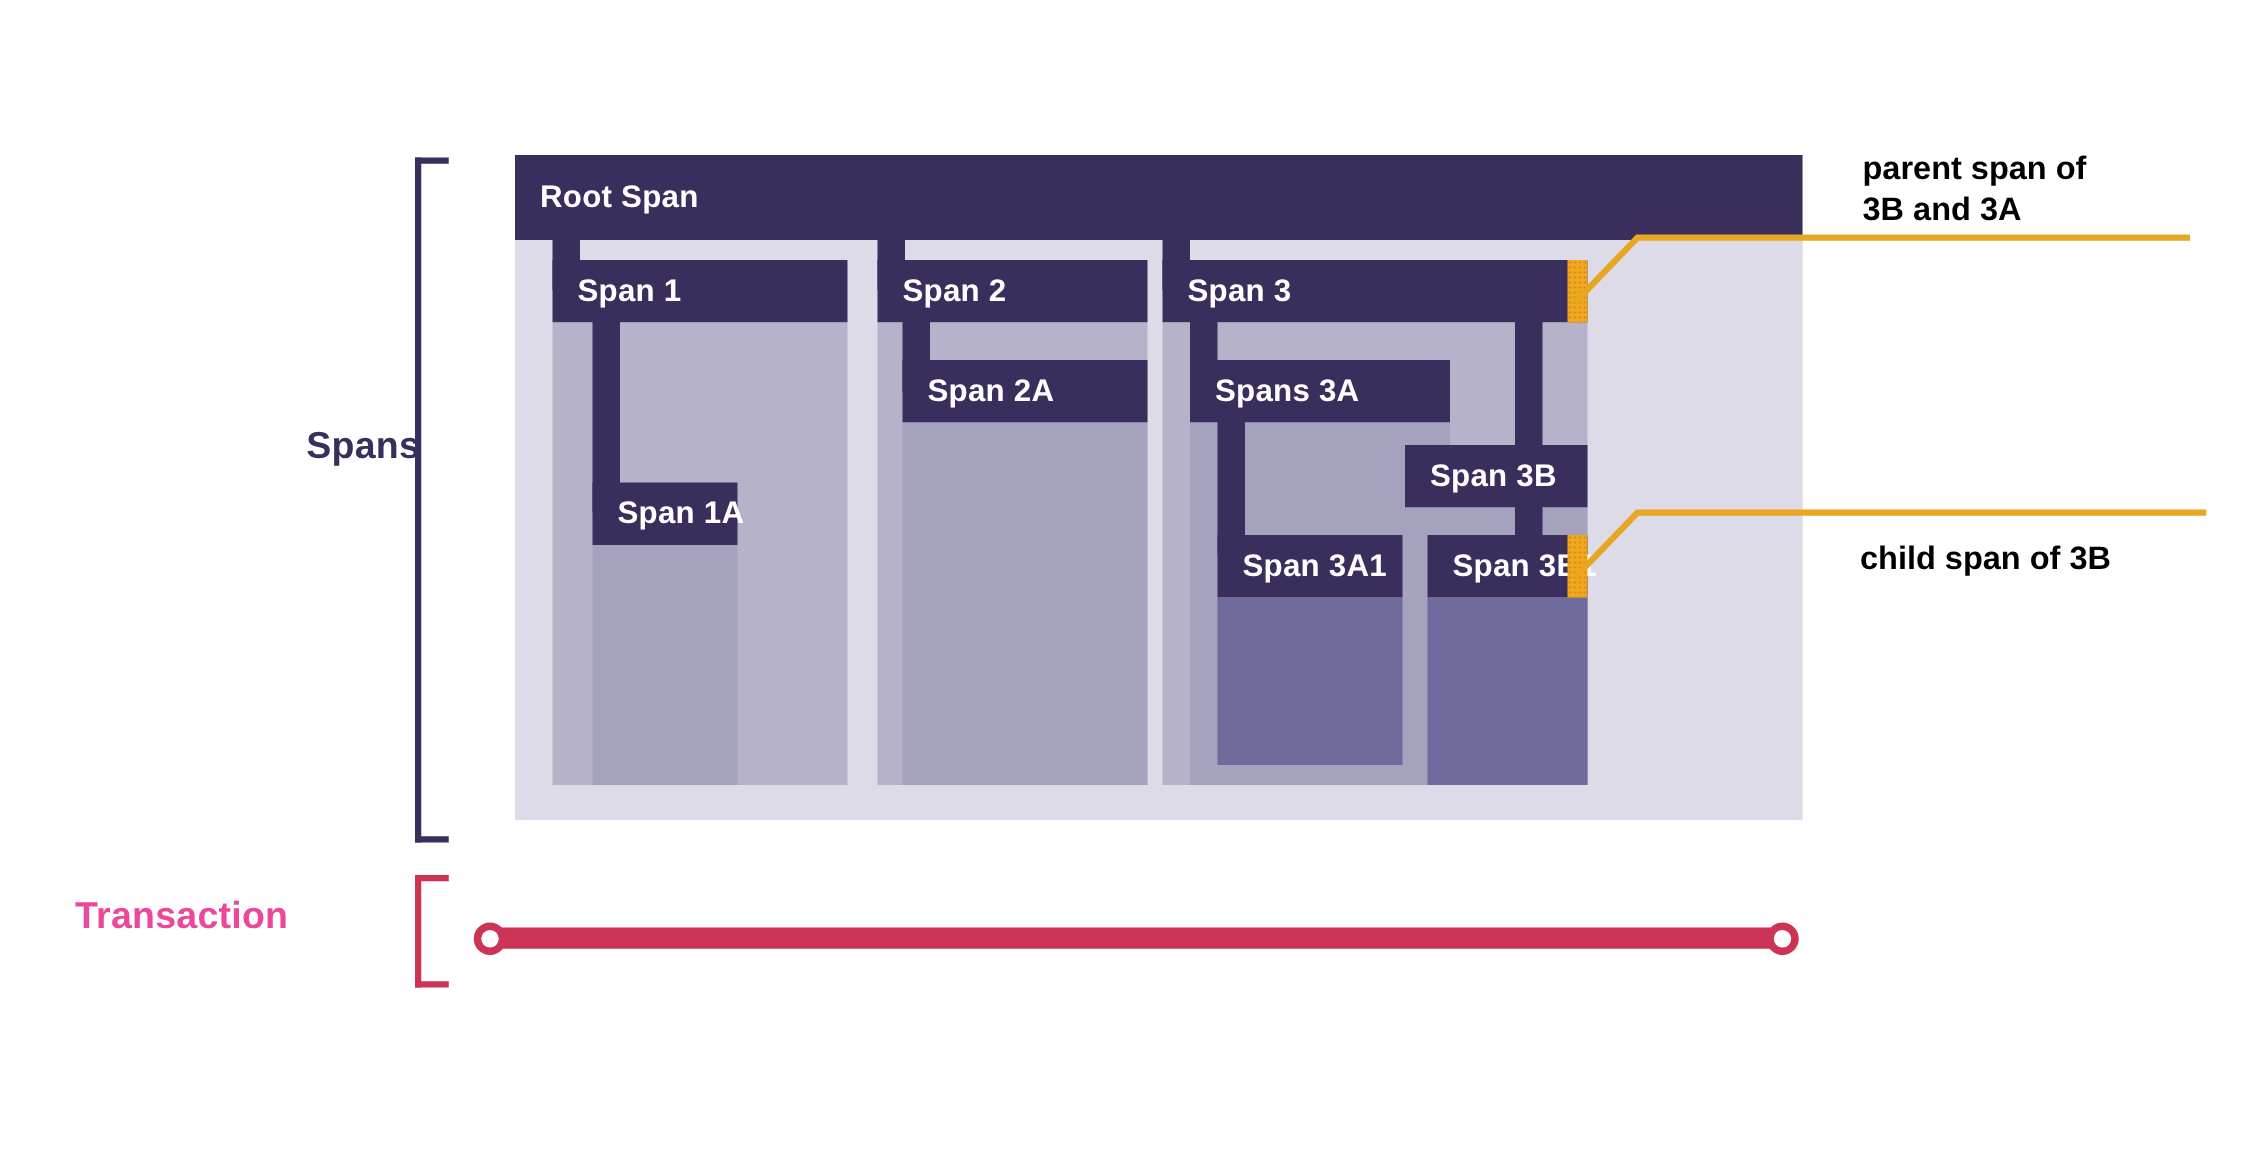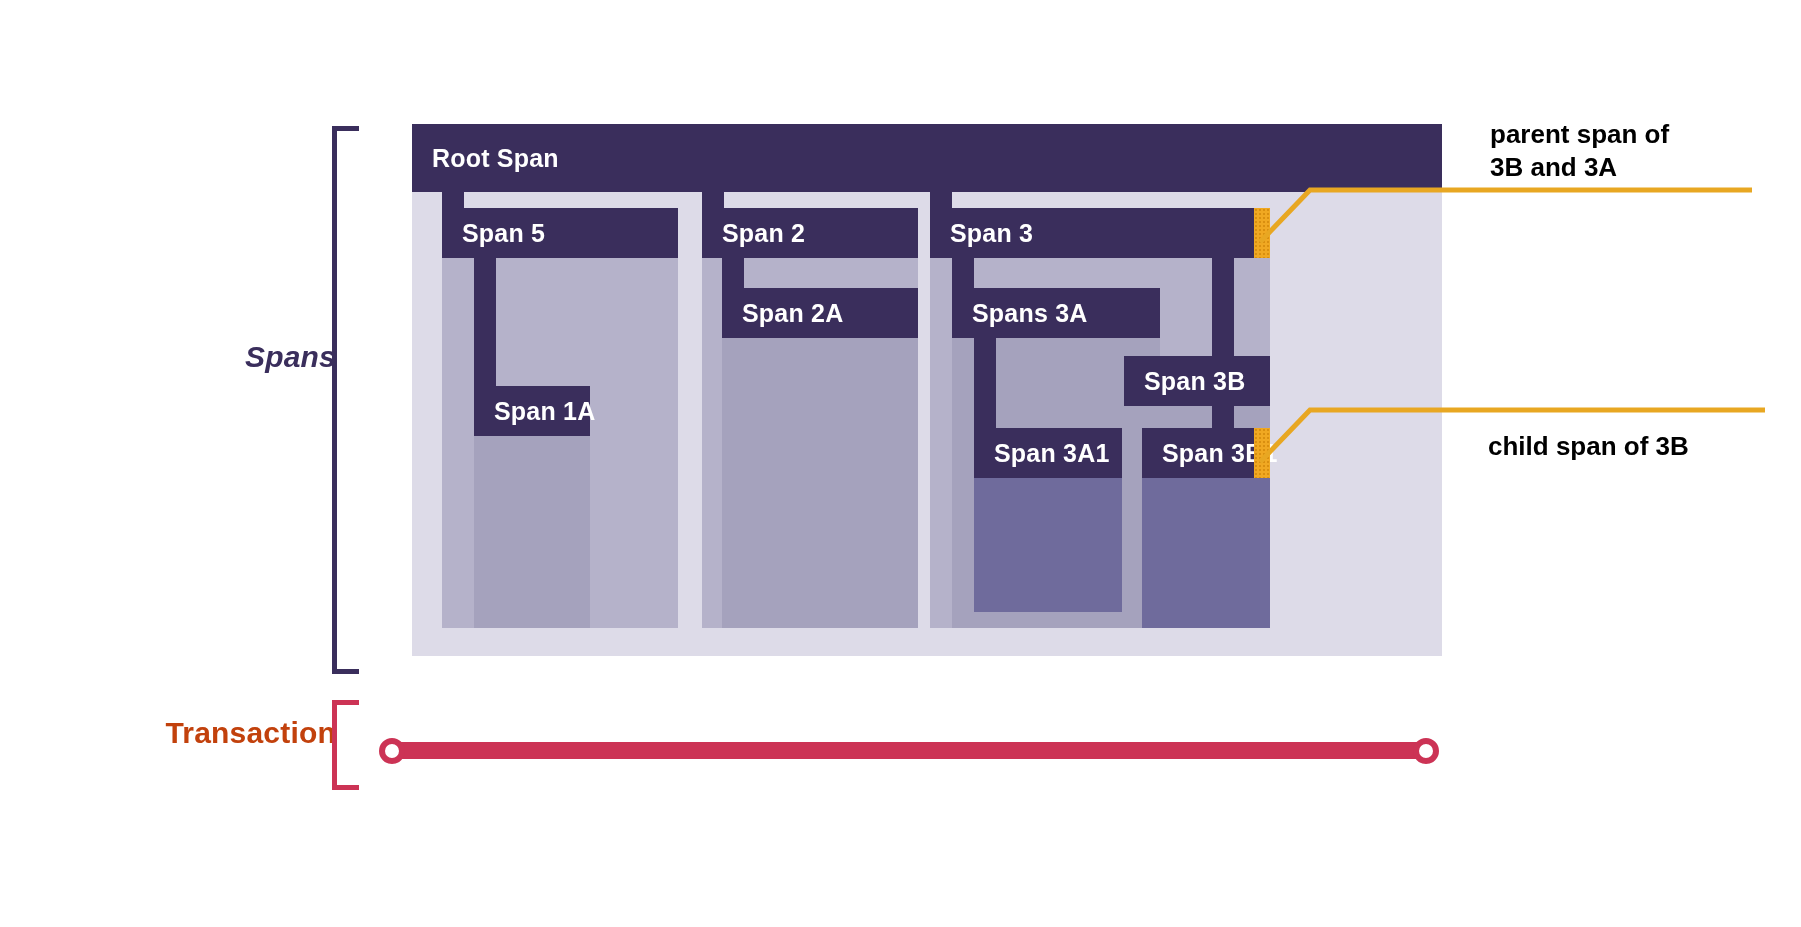--- a/index.html
+++ b/index.html
@@ -3,23 +3,23 @@
 <meta charset="utf-8">
 <style>
   html,body{margin:0;padding:0;background:#ffffff;}
   body{width:1801px;height:927px;position:relative;overflow:hidden;
        font-family:"Liberation Sans", sans-serif;}
 
   .stage{position:absolute;left:0;top:0;width:1801px;height:927px;}
 
   
   .spans-label{position:absolute;left:186px;top:340px;width:150px;
-     text-align:right;font-size:30px;font-weight:bold;color:#3a2e5c;letter-spacing:.2px;font-style:italic;}
+     text-align:right;font-size:30px;font-weight:bold;color:#3a2e5c;letter-spacing:.2px;}
   .trans-label{position:absolute;left:60px;top:716px;width:276px;
-     text-align:right;font-size:30px;font-weight:bold;color:#c2410c;letter-spacing:.2px;}
+     font-size:30px;font-weight:bold;color:#ec4899;letter-spacing:.2px;}
 
   .bracket{position:absolute;border-style:solid;border-color:#3a2e5c;
      border-width:5px 0 5px 5px;border-right:0;}
   .bracket-spans{left:332px;top:126px;width:22px;height:538px;}
   .bracket-trans{left:332px;top:700px;width:22px;height:80px;
      border-color:#cc3355;}
 
   
   .trace{position:absolute;left:412px;top:124px;width:1030px;height:532px;}
 
@@ -84,21 +84,21 @@
       <div class="hd" style="height:68px;">
         <div class="tx">Root Span</div>
       </div>
       <div class="bd" style="top:68px;"></div>
     </div>
 
     <div class="stem" style="left:30px;top:60px;height:48px;"></div>
 
     <div class="sp d1" style="left:30px;top:84px;width:236px;height:420px;">
       <div class="hd">
-        <div class="tx">Span 5</div>
+        <div class="tx">Span 1</div>
       </div>
       <div class="bd"></div>
     </div>
 
     <div class="stem" style="left:62px;top:126px;height:160px;"></div>
 
     <div class="sp d2" style="left:62px;top:262px;width:116px;height:242px;">
       <div class="hd">
         <div class="tx">Span 1A</div>
       </div>

